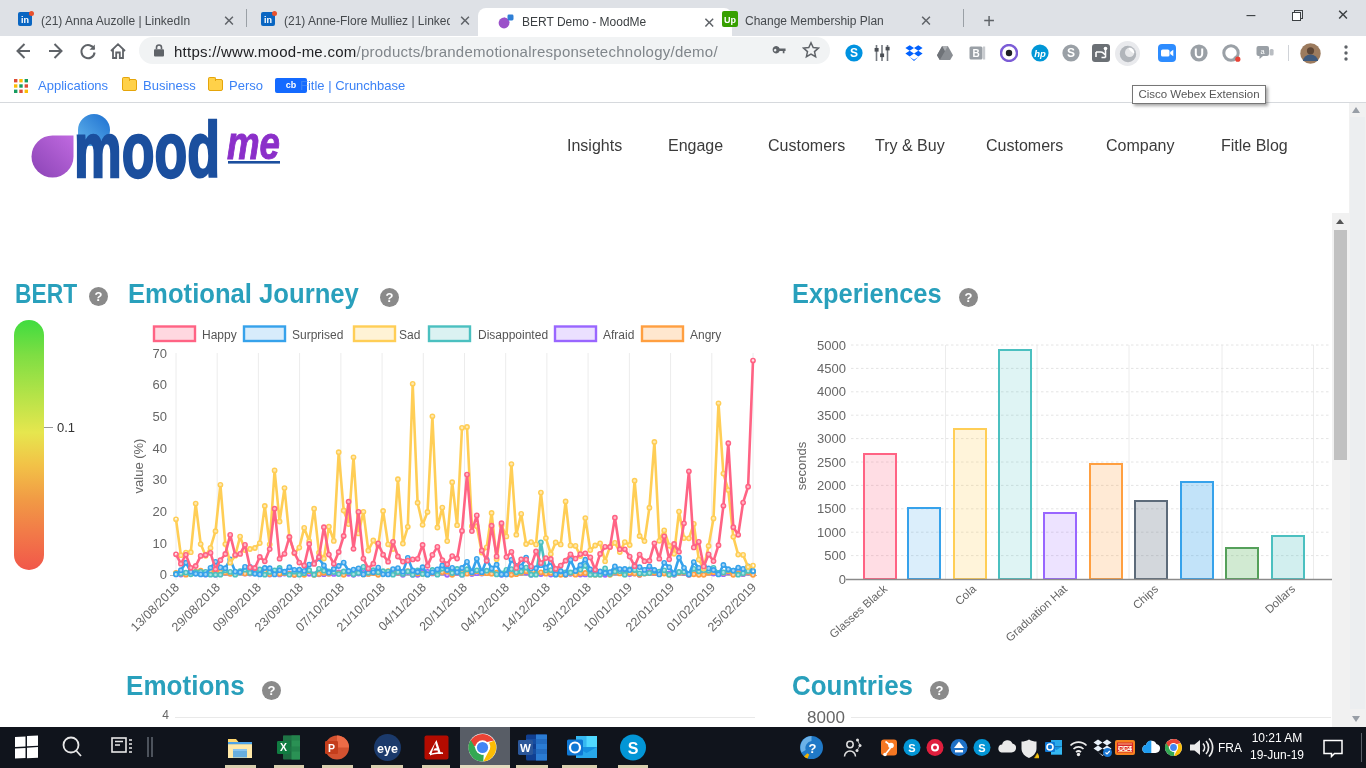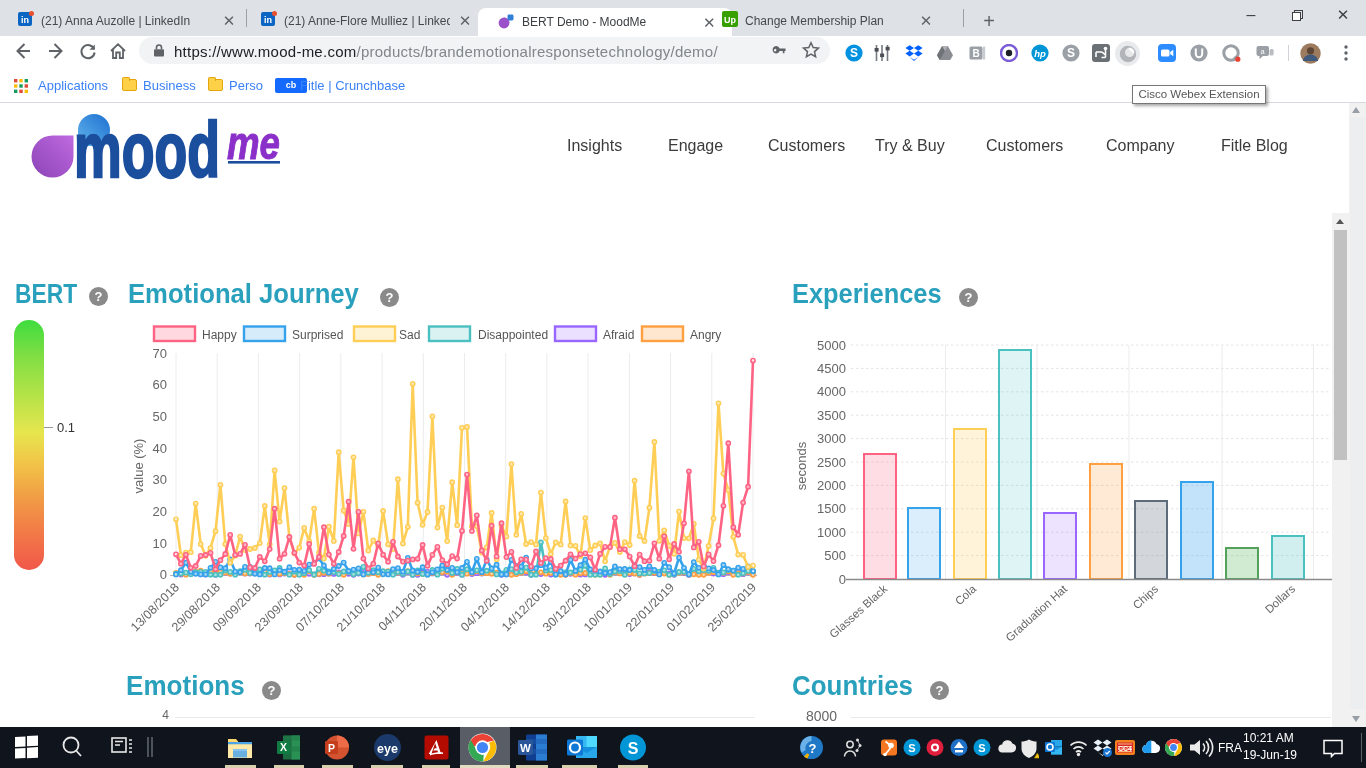--- a/index.html
+++ b/index.html
@@ -35,21 +35,21 @@
 
 #innersb{position:absolute;left:1332px;top:110px;width:17px;height:514px;background:#f1f1f1}
 #innersb .thumb{position:absolute;left:2px;top:17px;width:13px;height:230px;background:#c1c1c1}
 #outersb{position:absolute;left:1349px;top:103px;width:17px;height:624px;background:#f1f1f1}
 #outersb .thumb{position:absolute;left:1px;top:14px;width:15px;height:592px;background:#eceef0}
 .sbarrow{position:absolute;width:0;height:0;border-left:4.5px solid transparent;border-right:4.5px solid transparent}
 
 #taskbar{position:absolute;left:0;top:727px;width:1366px;height:41px;background:#10141c;color:#fff}
 .tbi{position:absolute;top:0;height:41px}
 .runline{position:absolute;top:38px;height:3px;background:#d8cfae}
-#clock{position:absolute;left:1243px;top:3px;width:68px;text-align:left;font-size:12px;line-height:17px;color:#fff}
+#clock{position:absolute;left:1243px;top:3px;width:68px;text-align:center;font-size:12px;line-height:17px;color:#fff}
 </style></head>
 <body>
 
 <div id="tabbar"></div>
 <div class="tab" style="left:8px;width:240px">
  <svg class="fav" viewBox="0 0 16 16">
       <rect x="0" y="1" width="14" height="14" rx="2" fill="#0a66c2"></rect>
       <text x="7" y="12" font-size="9" font-weight="bold" fill="#fff" text-anchor="middle" font-family="Liberation Sans">in</text>
       <circle cx="13.5" cy="2.5" r="2.5" fill="#e9512e"></circle>
     </svg>
@@ -265,21 +265,21 @@
 
 <span class="sectitle" style="left:792px;top:176px;transform:scaleX(0.94)">Experiences</span>
 <div class="qmark" style="left:959px;top:185px">?</div>
 
 <span class="sectitle" style="left:126px;top:568px;transform:scaleX(0.965)">Emotions</span>
 <div class="qmark" style="left:262px;top:578px">?</div>
 <span class="sectitle" style="left:792px;top:568px;transform:scaleX(0.96)">Countries</span>
 <div class="qmark" style="left:930px;top:578px">?</div>
 <span style="position:absolute;left:139px;top:605px;width:30px;text-align:right;font-size:12px;color:#666">4</span>
 <div style="position:absolute;left:175px;top:614px;width:580px;height:1px;background:#e9e9e9"></div>
-<span style="position:absolute;left:806px;top:605px;width:40px;text-align:left;font-size:14px;color:#666">8000</span>
+<span style="position:absolute;left:806px;top:605px;width:40px;text-align:center;font-size:17px;color:#666">8000</span>
 <div style="position:absolute;left:851px;top:614px;width:480px;height:1px;background:#e9e9e9"></div>
 <svg style="position:absolute;left:0;top:0;width:1349px;height:624px" viewBox="0 103 1349 624" font-family="Liberation Sans">
 
 <g>
 <rect x="154" y="326.5" width="41" height="14.5" fill="#FF6384" fill-opacity=".25" stroke="#FF6384" stroke-width="2.4"></rect>
 <rect x="244" y="326.5" width="41" height="14.5" fill="#36A2EB" fill-opacity=".2" stroke="#36A2EB" stroke-width="2.4"></rect>
 <rect x="354" y="326.5" width="41" height="14.5" fill="#FFCE56" fill-opacity=".25" stroke="#FFCE56" stroke-width="2.4"></rect>
 <rect x="429" y="326.5" width="41" height="14.5" fill="#4BC0C0" fill-opacity=".2" stroke="#4BC0C0" stroke-width="2.4"></rect>
 <rect x="555" y="326.5" width="41" height="14.5" fill="#9966FF" fill-opacity=".2" stroke="#9966FF" stroke-width="2.4"></rect>
 <rect x="642" y="326.5" width="41" height="14.5" fill="#FF9F40" fill-opacity=".25" stroke="#FF9F40" stroke-width="2.4"></rect>

